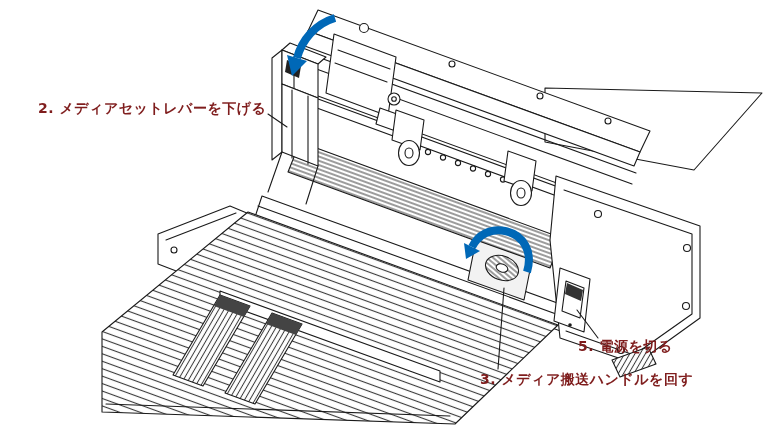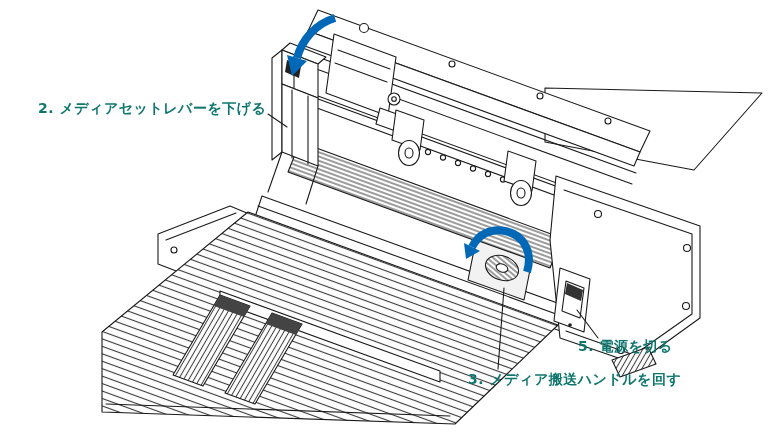--- a/index.html
+++ b/index.html
@@ -2,27 +2,27 @@
 <html><head>
 <meta charset="utf-8">
 <style>
   html,body { margin:0; padding:0; background:#ffffff; }
   .canvas {
     position:relative; width:780px; height:433px; background:#ffffff;
     overflow:hidden; font-family:"DejaVu Sans", sans-serif;
   }
   .canvas svg { position:absolute; left:0; top:0; }
   .label {
-    position:absolute; font-size:14px; font-weight:600; color:#0f766e;
+    position:absolute; font-size:14px; font-weight:600; color:#7f1d1d;
     white-space:nowrap; letter-spacing:0.5px;
     font-family:"DejaVu Sans", sans-serif;
   }
   .label-step2 { left:38px;  top:100px; }
   .label-step1 { left:578px; top:338px; }
-  .label-step3 { left:468px; top:371px; }
+  .label-step3 { left:480px; top:371px; }
 </style>
 </head>
 <body>
 
 <div class="canvas">
 
 <svg width="780" height="433" viewBox="0 0 780 433">
   <defs>
     <pattern id="ribsT" width="8" height="7" patternUnits="userSpaceOnUse" patternTransform="rotate(20)">
       <rect width="8" height="7" fill="#ffffff"></rect>

